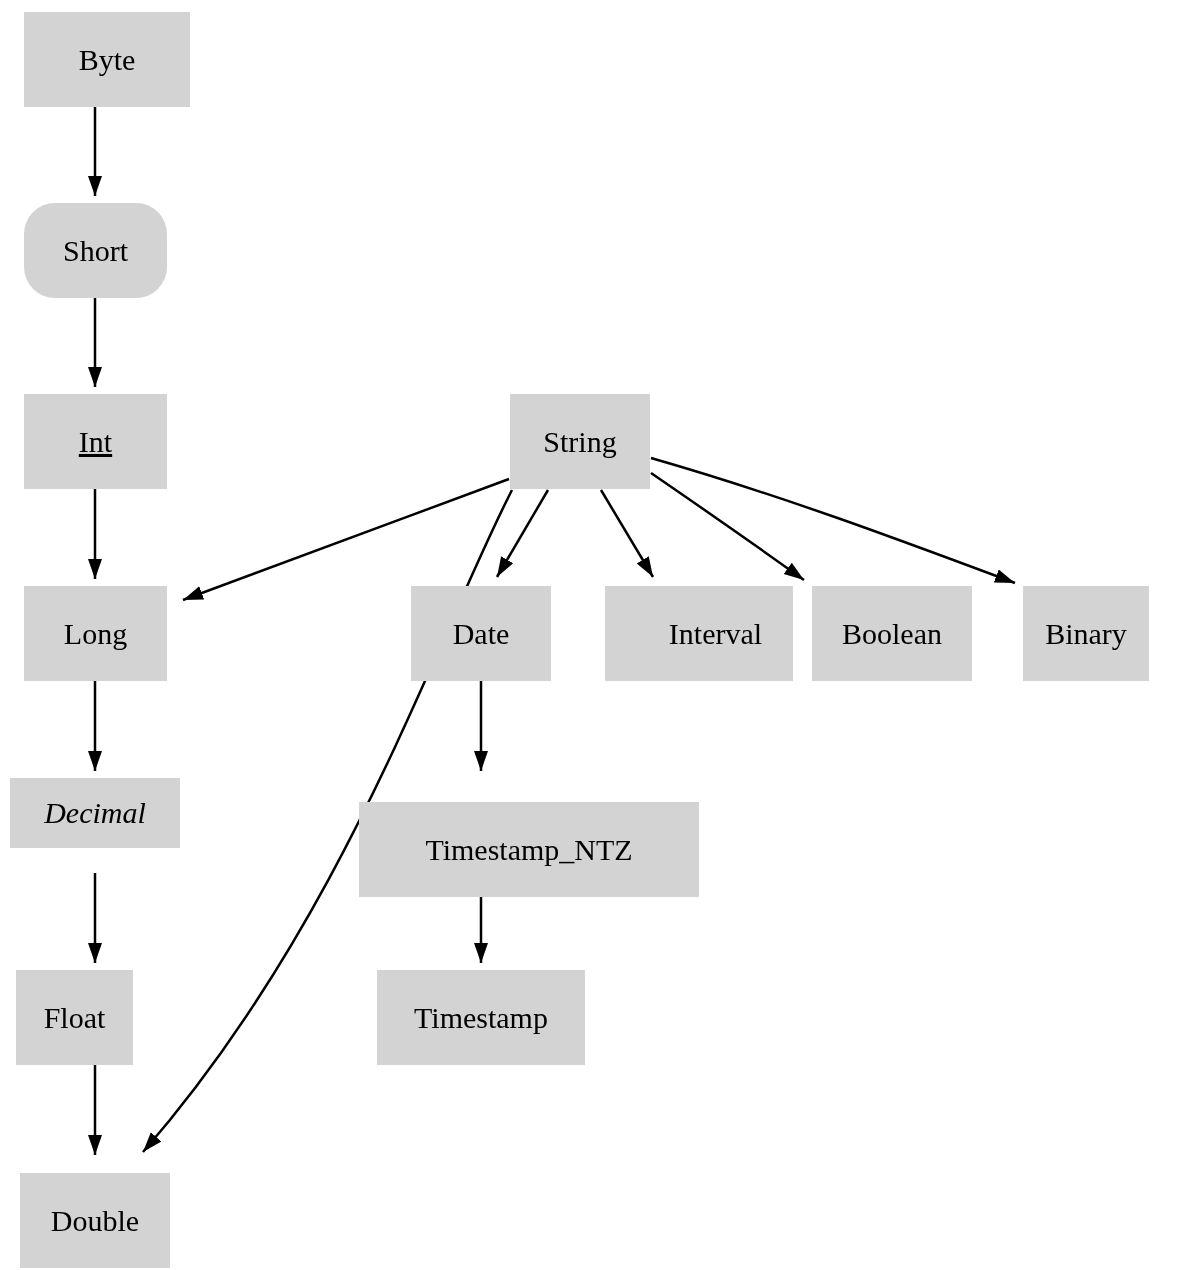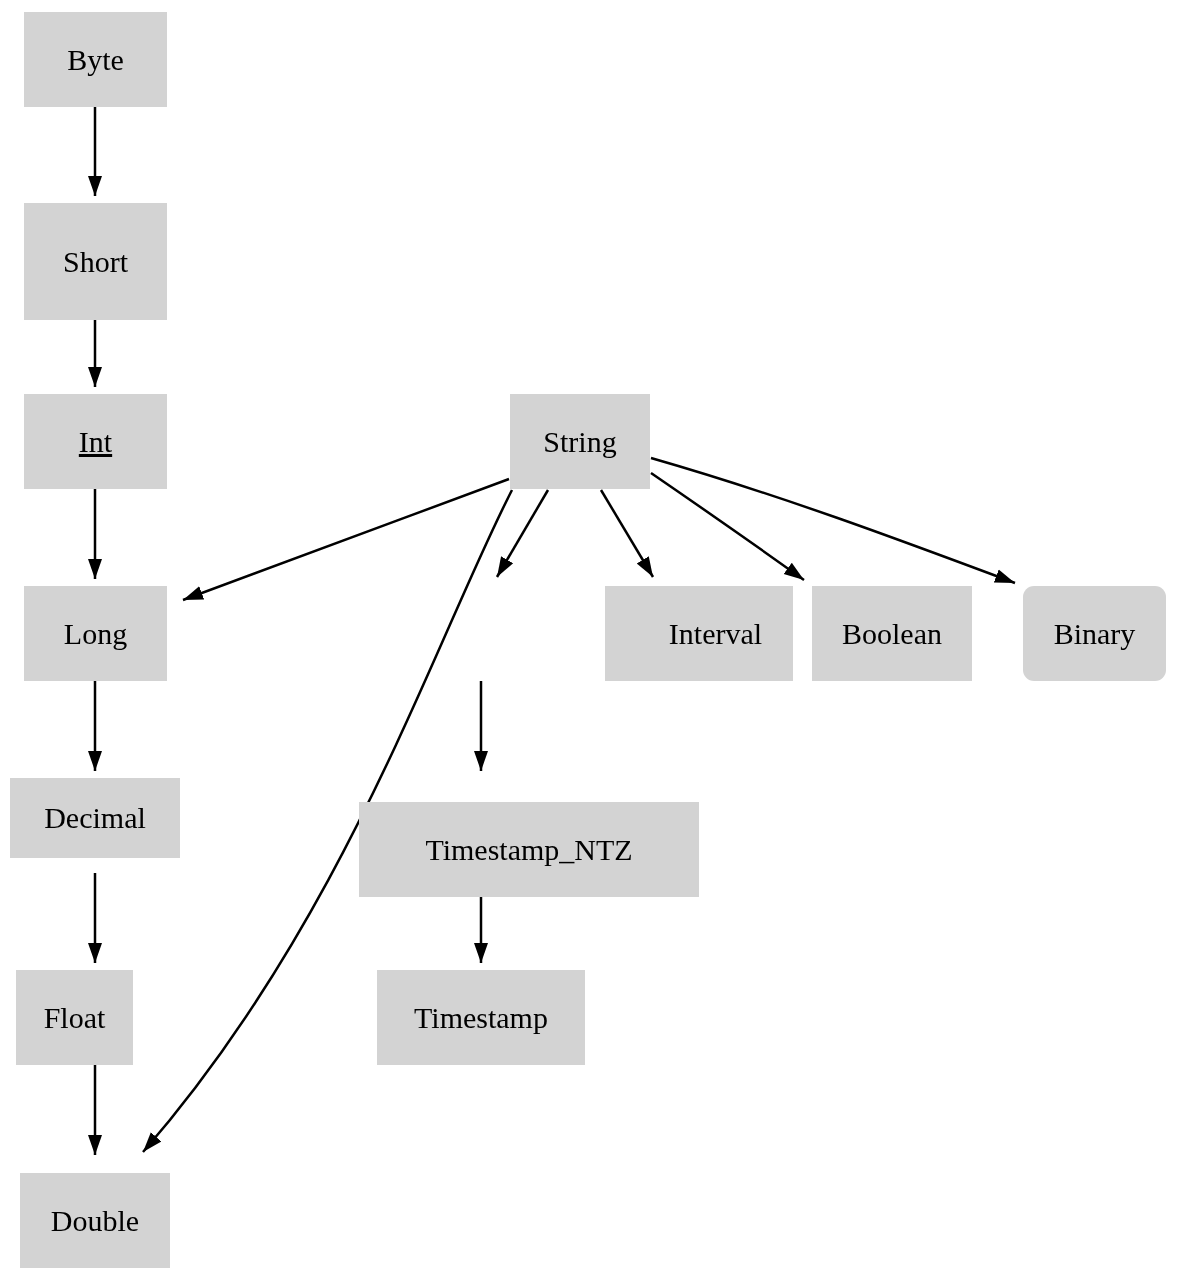--- a/index.html
+++ b/index.html
@@ -26,30 +26,30 @@
     background: #d3d3d3;
     color: #000000;
     display: flex;
     align-items: center;
     justify-content: center;
     font-size: 30px;
     line-height: 1;
     white-space: nowrap;
   }
   
-  .n-byte          { left: 24px;   top: 12px;   width: 143px; height: 95px; }
-  .n-short         { left: 24px;   top: 203px;  width: 143px; height: 117px; }
+  .n-byte          { left: 24px;   top: 12px;   width: 166px; height: 95px; }
+  .n-short         { left: 24px;   top: 203px;  width: 143px; height: 95px; border-radius: 31px; }
   .n-int           { left: 24px;   top: 394px;  width: 143px; height: 95px; text-decoration: underline; }
   .n-string        { left: 510px;  top: 394px;  width: 140px; height: 95px; }
   .n-long          { left: 24px;   top: 586px;  width: 143px; height: 95px; }
   .n-date          { left: 411px;  top: 586px;  width: 140px; height: 95px; }
   .n-interval      { left: 605px;  top: 586px;  width: 155px; height: 95px; padding-left: 33px; }
   .n-boolean       { left: 812px;  top: 586px;  width: 160px; height: 95px; }
-  .n-binary        { left: 1023px; top: 586px;  width: 143px; height: 95px; border-radius: 11px; }
-  .n-decimal       { left: 10px;   top: 778px;  width: 170px; height: 80px; }
+  .n-binary        { left: 1023px; top: 586px;  width: 126px; height: 95px; }
+  .n-decimal       { left: 10px;   top: 778px;  width: 170px; height: 70px; font-style: italic; }
   .n-timestamp-ntz { left: 331px;  top: 802px;  width: 340px; height: 95px; margin-left: 28px; }
   .n-float         { left: 16px;   top: 970px;  width: 117px; height: 95px; }
   .n-timestamp     { left: 377px;  top: 970px;  width: 208px; height: 95px; }
   .n-double        { left: 20px;   top: 1162px; width: 150px; height: 95px; margin-top: 11px; }
   .edge {
     stroke: #000000;
     stroke-width: 2.5;
     fill: none;
   }
 </style>
@@ -81,20 +81,21 @@
 
     <path class="edge" d="M 481 681 L 481 771" marker-end="url(#arrow)"></path>
     <path class="edge" d="M 481 873 L 481 963" marker-end="url(#arrow)"></path>
   </svg>
 
   <div class="node n-byte">Byte</div>
   <div class="node n-short">Short</div>
   <div class="node n-int">Int</div>
   <div class="node n-string">String</div>
   <div class="node n-long">Long</div>
+  <div class="node n-date">Date</div>
   <div class="node n-interval">Interval</div>
   <div class="node n-boolean">Boolean</div>
   <div class="node n-binary">Binary</div>
   <div class="node n-decimal">Decimal</div>
   <div class="node n-timestamp-ntz">Timestamp_NTZ</div>
   <div class="node n-float">Float</div>
   <div class="node n-timestamp">Timestamp</div>
   <div class="node n-double">Double</div>
 
 </div>

